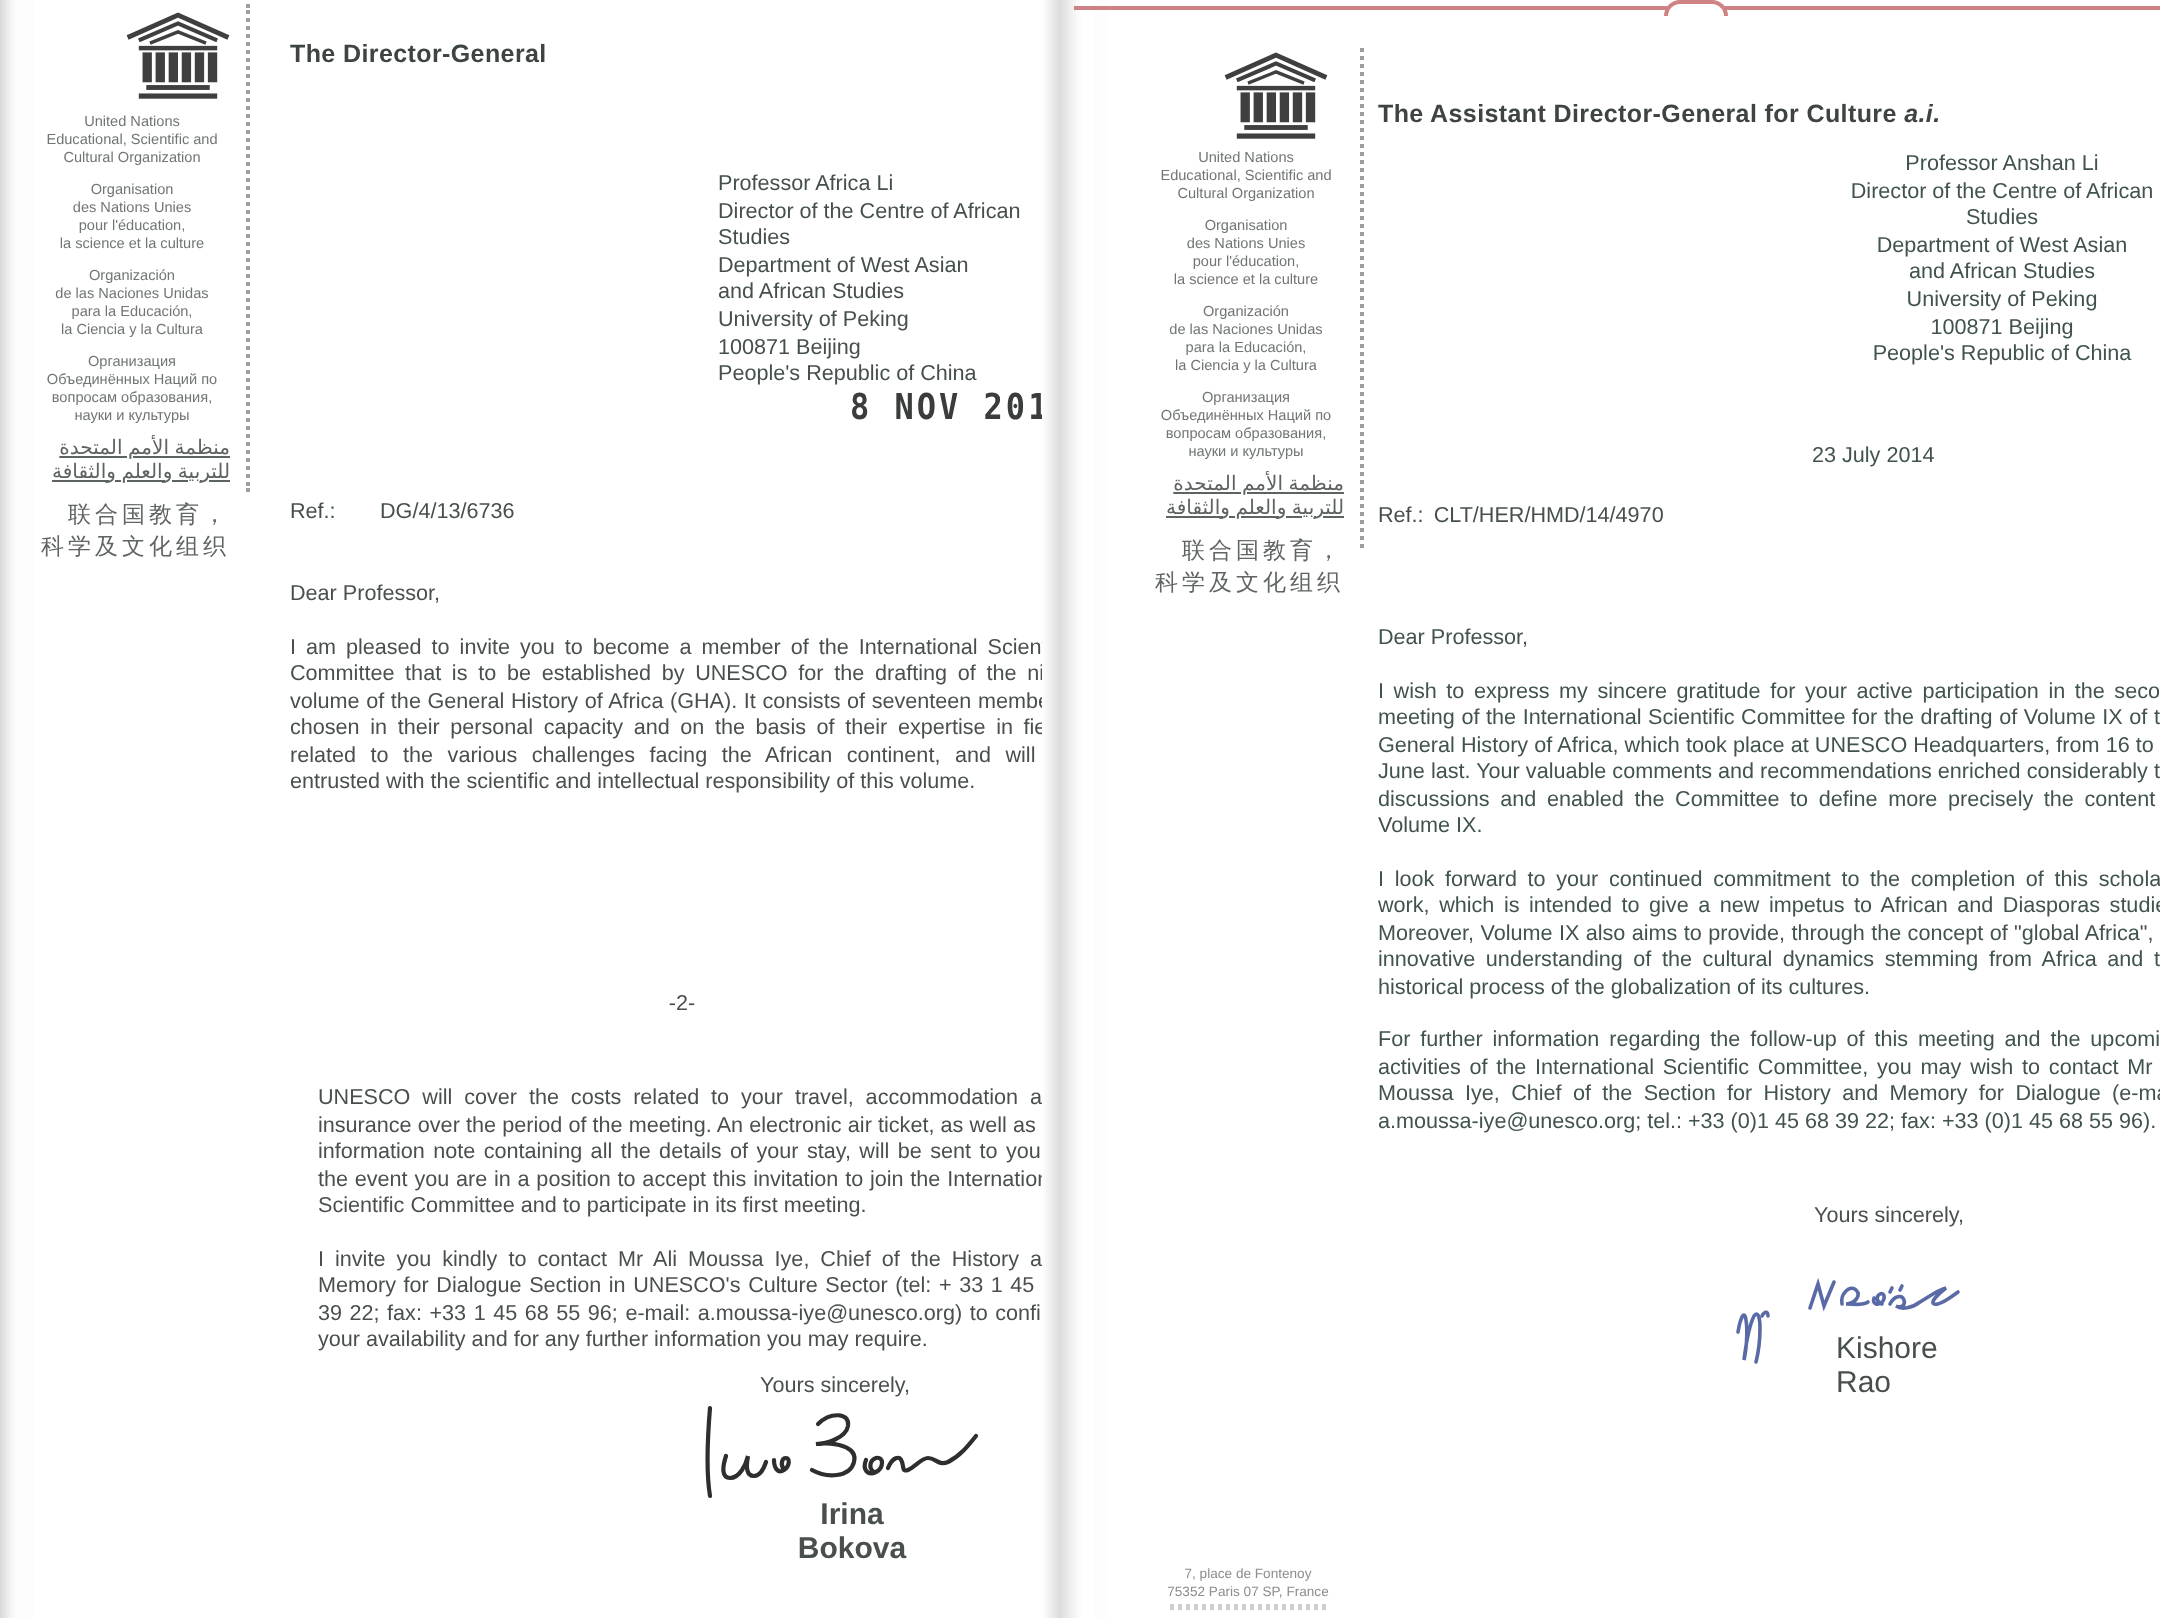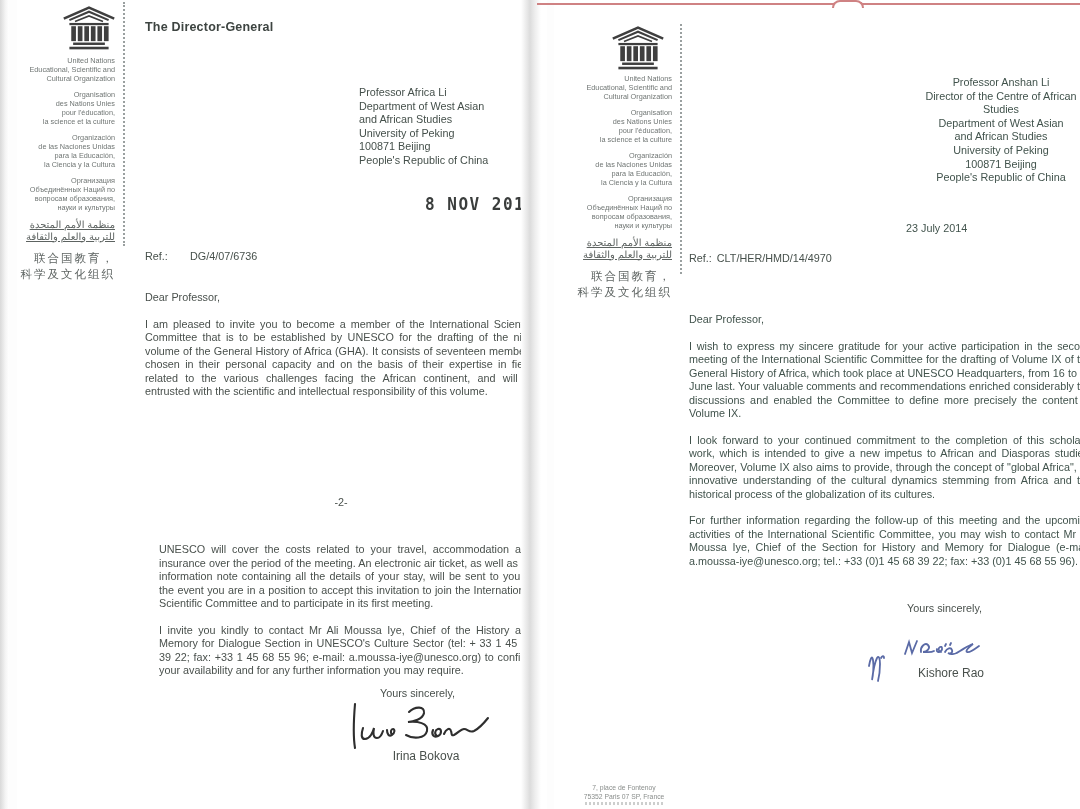--- a/index.html
+++ b/index.html
@@ -18,37 +18,37 @@
   .red-line{position:absolute;left:537px;top:3px;width:543px;height:2px;background:#cf8283;}
   .red-notch{position:absolute;left:832px;top:0px;width:28px;height:6px;
     border:2px solid #cf8283;border-bottom:none;border-radius:14px 14px 0 0;background:#ffffff;}
 
   .abs{position:absolute;}
   .letter-title{font-size:12.5px;font-weight:bold;color:#3d4441;letter-spacing:.2px;}
   .letter-title .ai{font-style:italic;}
   .dotline{border-left:2px dotted #9aa0a0;width:0;}
 
   .langs{text-align:right;color:#707674;}
-  .lang-group{font-size:7.3px;line-height:9px;margin-bottom:7px;}
+  .lang-group{font-size:7.3px;line-height:9px;margin-bottom:7px;text-align:center;}
   .lang-ar{font-size:10px;line-height:11.5px;margin-bottom:8px;color:#5d6361;direction:rtl;text-decoration:underline;}
   .lang-zh{font-size:11.5px;line-height:16px;letter-spacing:2px;color:#5f6563;}
 
   .addr{font-size:10.8px;line-height:13.6px;color:#45504b;}
   .body-text{font-size:10.8px;line-height:13.5px;text-align:justify;color:#49504c;}
   #page-right .body-text,#page-right .addr{color:#41534c;}
   .para{margin:0 0 13px 0;}
   .stamp{font-family:"DejaVu Sans Mono", monospace;font-weight:bold;font-size:16px;
     letter-spacing:1.5px;color:#3a3d3c;transform:scaleY(1.12);white-space:nowrap;}
   .date-right{font-size:10.8px;color:#41534c;text-align:left;}
   .ref{font-size:10.8px;color:#46504b;}
   .ref .ref-label{display:inline-block;}
   #page-left .ref .ref-label{width:45px;}
   #page-right .ref .ref-label{margin-right:5px;}
   .closing{font-size:10.8px;color:#49504c;}
-  .sig-name{font-size:12px;color:#49504c;text-align:center;padding-left:16px;}
+  .sig-name{font-size:15px;color:#49504c;text-align:center;padding-left:16px;}
   .page-marker{text-align:center;font-size:10.8px;color:#49504c;}
 
   .footer{font-size:6.8px;line-height:8.5px;color:#8a8e8c;text-align:center;}
   .footer-cut{margin:1px auto 0;width:78px;height:3px;overflow:hidden;opacity:.5;
     background:repeating-linear-gradient(90deg,#9a9e9c 0 2px,transparent 2px 4px);}
 </style>
 </head>
 <body>
 
 <div class="page" id="page-left">
@@ -103,31 +103,32 @@
         <div>للتربية والعلم والثقافة</div>
       </div>
     <div class="lang-zh">
         <div>联合国教育，</div>
         <div>科学及文化组织</div>
       </div>
   </div>
 
   <div class="abs addr" style="left:342px;top:86px;">
       <div>Professor Africa Li</div>
+      <div>Director of the Centre of African Studies</div>
       <div>Department of West Asian</div>
       <div>and African Studies</div>
       <div>University of Peking</div>
       <div>100871 Beijing</div>
       <div>People's Republic of China</div>
     </div>
 
   <div class="abs stamp" style="left:408px;top:194px;">8 NOV 2013</div>
 
   <div class="abs ref" style="left:128px;top:250px;">
-    <span class="ref-label">Ref.:</span><span>DG/4/07/6736</span>
+    <span class="ref-label">Ref.:</span><span>DG/4/13/6736</span>
   </div>
 
   <div class="abs body-text" style="left:128px;top:291px;width:392px;">
     <p class="para">Dear Professor,</p>
     <p class="para">I am pleased to invite you to become a member of the International Scientific Committee that is to be established by UNESCO for the drafting of the ninth volume of the General History of Africa (GHA). It consists of seventeen members, chosen in their personal capacity and on the basis of their expertise in fields related to the various challenges facing the African continent, and will be entrusted with the scientific and intellectual responsibility of this volume.</p>
   </div>
 
   <div class="abs page-marker" style="left:128px;top:496px;width:392px;">-2-</div>
 
   <div class="abs body-text" style="left:142px;top:543px;width:374px;">
@@ -141,21 +142,21 @@
     <svg width="145" height="54" viewBox="0 0 145 54" fill="none" stroke="#2e2e2e" stroke-width="2.1" stroke-linecap="round">
       <path d="M8,6 C7,18 6,38 8,50"></path>
       <path d="M16,30 C14,36 14,41 18,41 C23,41 26,34 27,30 C26,35 26,40 30,40 C33,40 35,36 36,33"></path>
       <path d="M40,32 C40,36 42,39 45,37 C48,35 48,31 46,31 C44,31 43,34 45,37"></path>
       <path d="M62,14 C68,8 78,8 77,15 C76,21 66,24 61,24 C70,23 82,25 80,33 C78,41 66,41 59,37"></path>
       <path d="M86,32 C84,37 87,40 91,38 C95,36 95,30 91,31 C88,32 87,36 90,38"></path>
       <path d="M97,36 C99,31 103,29 104,33 C105,36 104,38 107,37 C111,35 114,31 117,31 C121,31 122,35 127,33 C133,30 137,25 141,20"></path>
     </svg>
   </div>
 
-  <div class="abs sig-name" style="left:353px;top:749px;width:80px;">Irina Bokova</div>
+  <div class="abs sig-name" style="left:353px;top:749px;width:80px;font-weight:bold;">Irina Bokova</div>
 </div>
 
 <div class="page" id="page-right">
 
   <div class="abs" style="left:56px;top:24px;">
     <svg width="56" height="50" viewBox="0 0 60 52" fill="none">
       <path d="M3,15 L30,3 L57,15" stroke="#3f3f3f" stroke-width="2.6"></path>
       <path d="M9,16.5 L30,7.5 L51,16.5" stroke="#3f3f3f" stroke-width="2.2"></path>
       <path d="M15,18 L30,12 L45,18" stroke="#3f3f3f" stroke-width="1.8"></path>
       <rect x="9" y="19.5" width="42" height="2.4" fill="#3f3f3f"></rect>
@@ -165,20 +166,24 @@
       <rect x="32" y="23" width="5" height="16" fill="#3f3f3f"></rect>
       <rect x="39" y="23" width="5" height="16" fill="#3f3f3f"></rect>
       <rect x="46" y="23" width="5" height="16" fill="#3f3f3f"></rect>
       <rect x="13" y="40.5" width="34" height="2.6" fill="#3f3f3f"></rect>
       <rect x="9" y="45" width="42" height="2.8" fill="#3f3f3f"></rect>
     </svg>
   </div>
 
   <div class="abs dotline" style="left:126px;top:24px;height:250px;"></div>
 
+  <div class="abs letter-title" style="left:135px;top:50px;">
+    <span>The Assistant Director-General for Culture</span>
+    <span class="ai">a.i.</span>
+  </div>
 
   <div class="abs langs" style="left:20px;top:74px;width:98px;">
     <div class="lang-group">
         <div>United Nations</div>
         <div>Educational, Scientific and</div>
         <div>Cultural Organization</div>
       </div>
     <div class="lang-group">
         <div>Organisation</div>
         <div>des Nations Unies</div>

